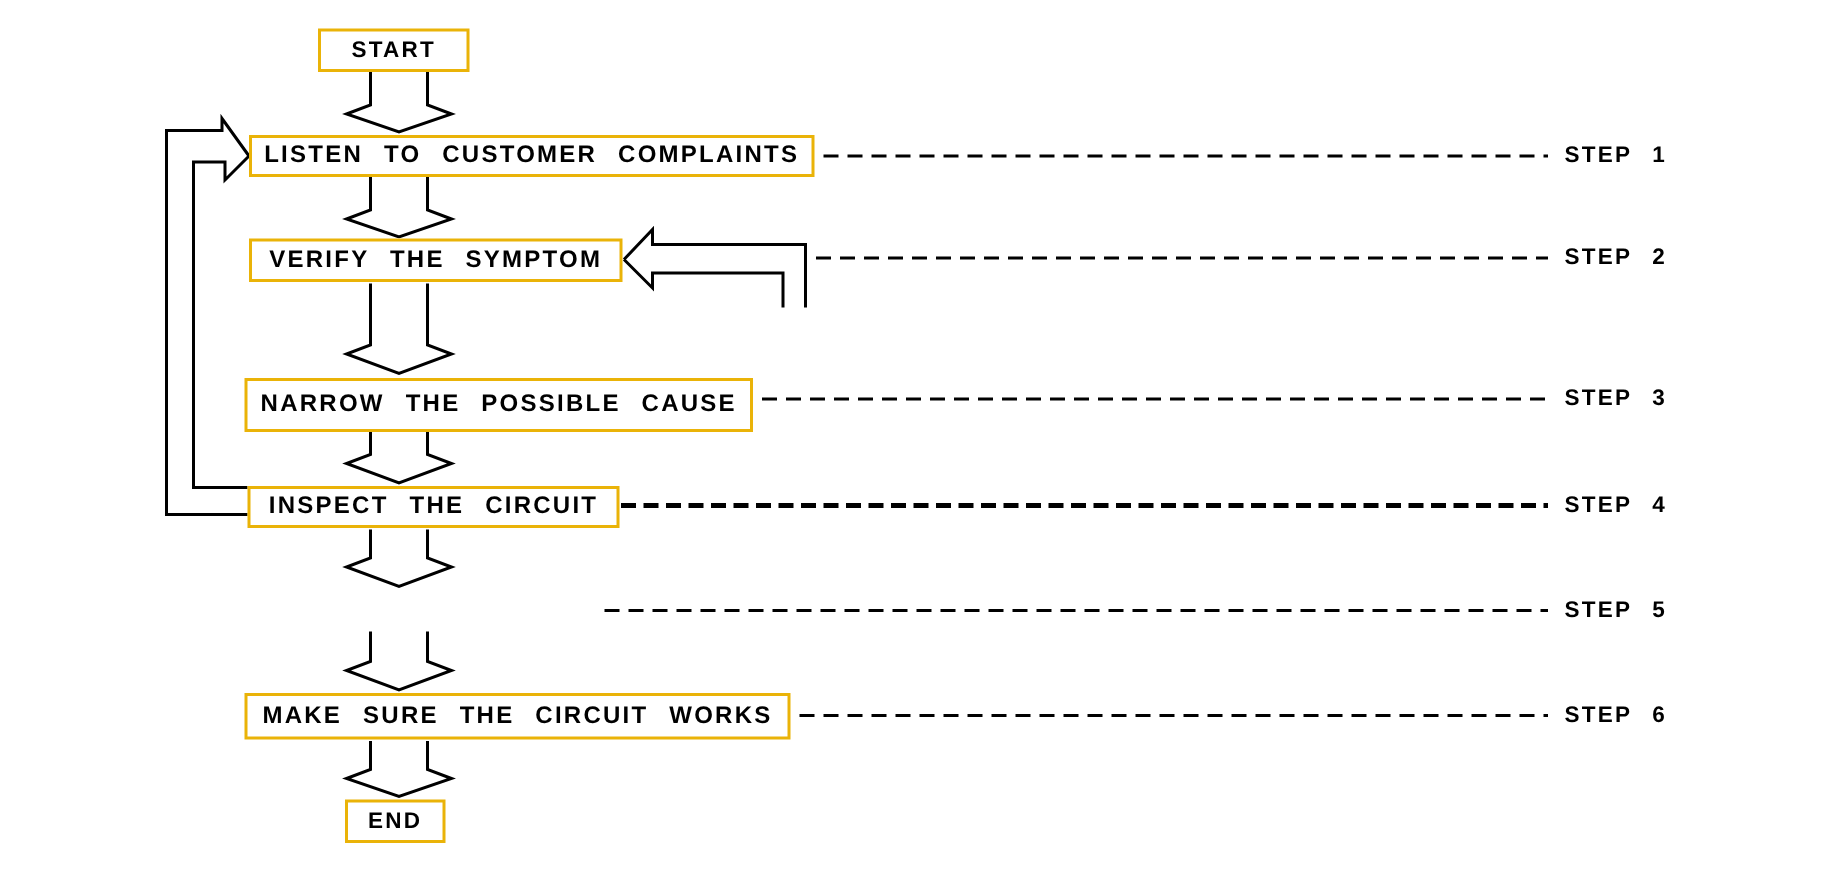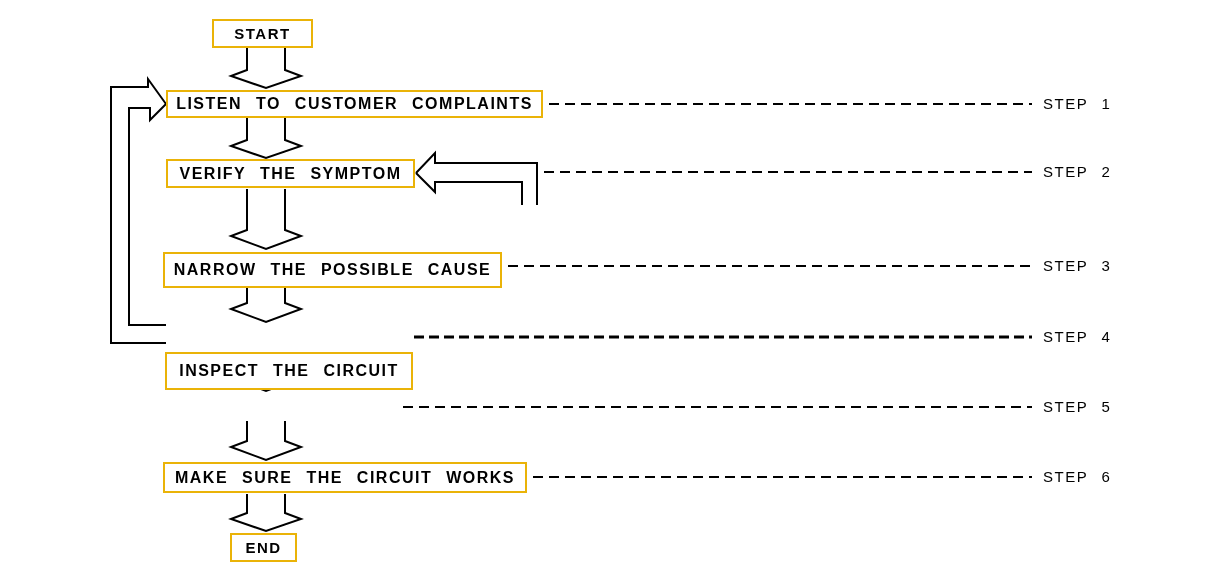--- a/index.html
+++ b/index.html
@@ -36,21 +36,21 @@
     white-space: nowrap;
   }
   .node.small {
     font-size: 15px;
   }
   .step-label {
     position: absolute;
     height: 16px;
     line-height: 16px;
     font-size: 15px;
-    font-weight: 400;
+    font-weight: 700;
     color: #000000;
     letter-spacing: 1.5px;
     word-spacing: 8px;
     white-space: nowrap;
   }
 </style>
 </head>
 <body>
 
 <div class="stage">
@@ -83,21 +83,21 @@
 
   <div class="node small" style="left:212px; top:19px; width:101px; height:29px;">START</div>
 
   <div class="node" style="left:166px; top:90px; width:377px; height:28px;">LISTEN TO CUSTOMER COMPLAINTS</div>
 
   <div class="node" style="left:166px; top:159px; width:249px; height:29px;">VERIFY THE SYMPTOM</div>
 
 
   <div class="node" style="left:163px; top:252px; width:339px; height:36px;">NARROW THE POSSIBLE CAUSE</div>
 
-  <div class="node" style="left:165px; top:324px; width:248px; height:38px;margin-top:28px;">INSPECT THE CIRCUIT</div>
+  <div class="node" style="left:165px; top:324px; width:248px; height:28px;">INSPECT THE CIRCUIT</div>
 
 
   <div class="node" style="left:163px; top:462px; width:364px; height:31px;text-align:right;">MAKE SURE THE CIRCUIT WORKS</div>
 
   <div class="node small" style="left:230px; top:533px; width:67px; height:29px;text-align:right;">END</div>
 
   <div class="step-label" style="left:1043px; top:96px;">STEP 1</div>
   <div class="step-label" style="left:1043px; top:164px;">STEP 2</div>
   <div class="step-label" style="left:1043px; top:258px;">STEP 3</div>
   <div class="step-label" style="left:1043px; top:329px;">STEP 4</div>

